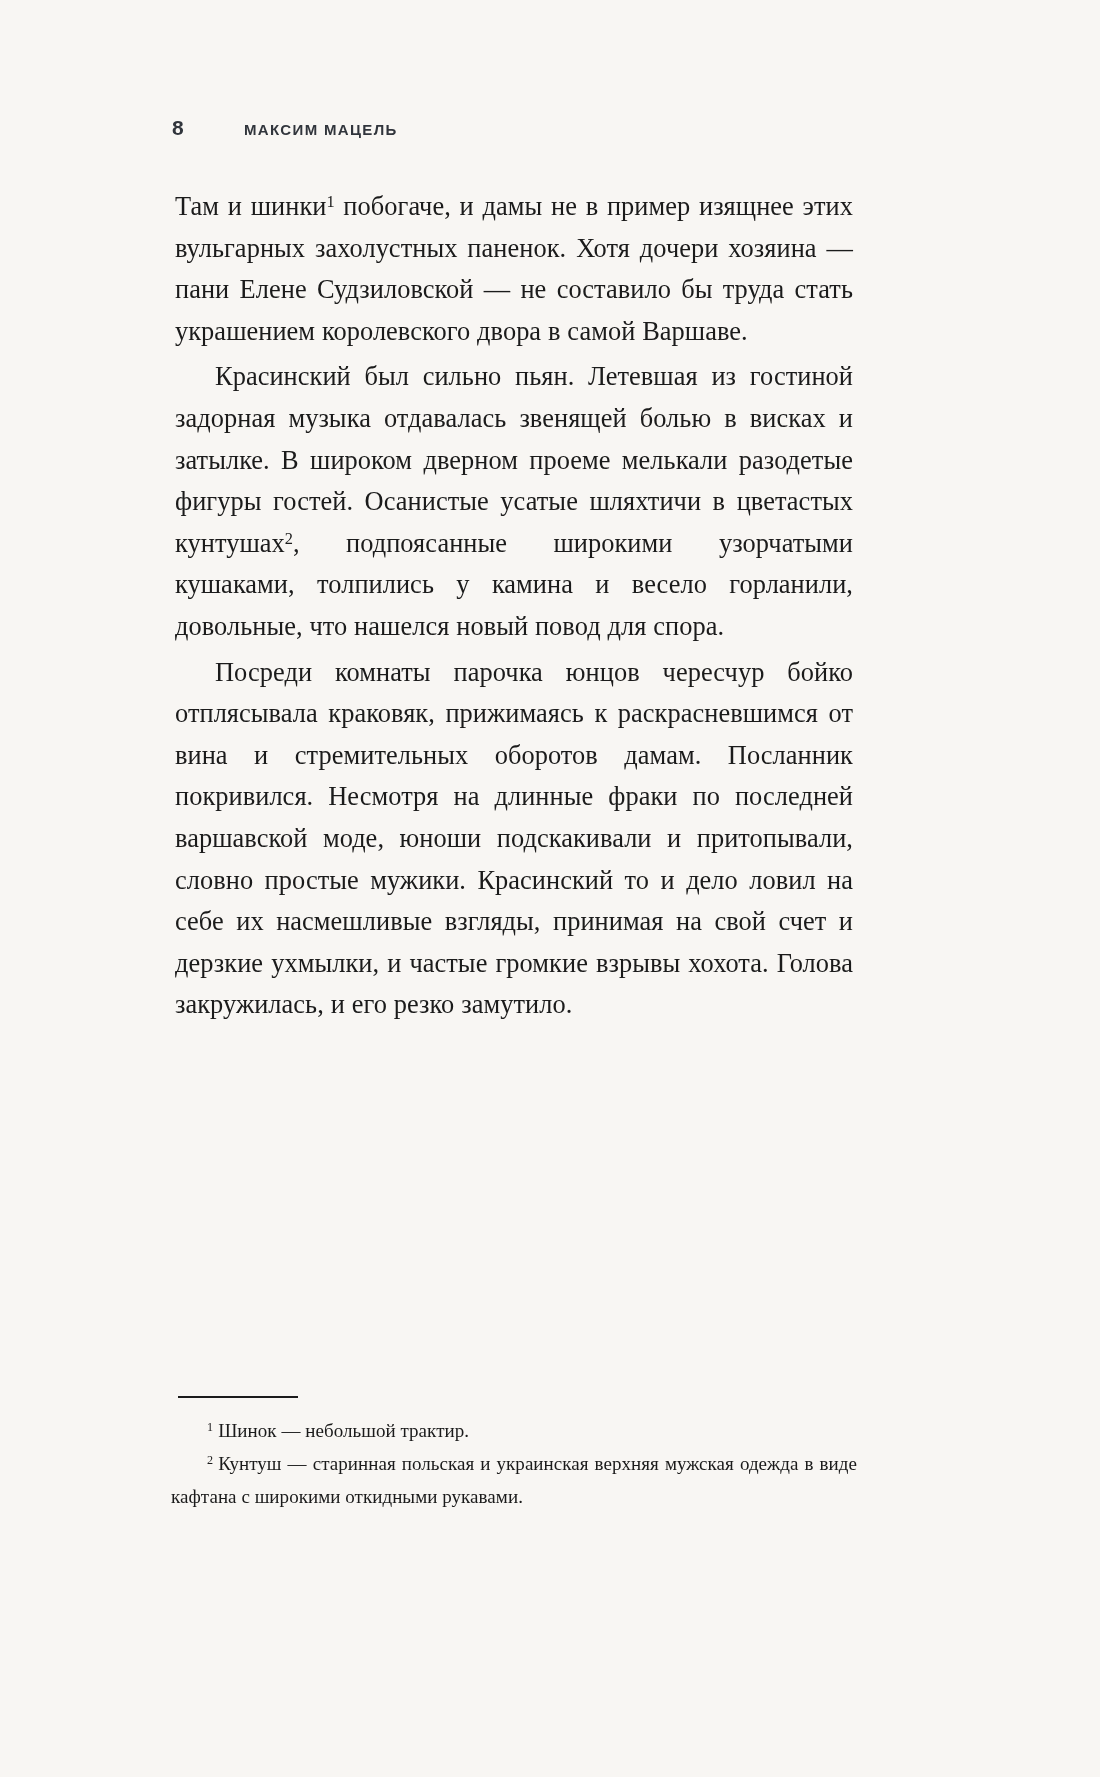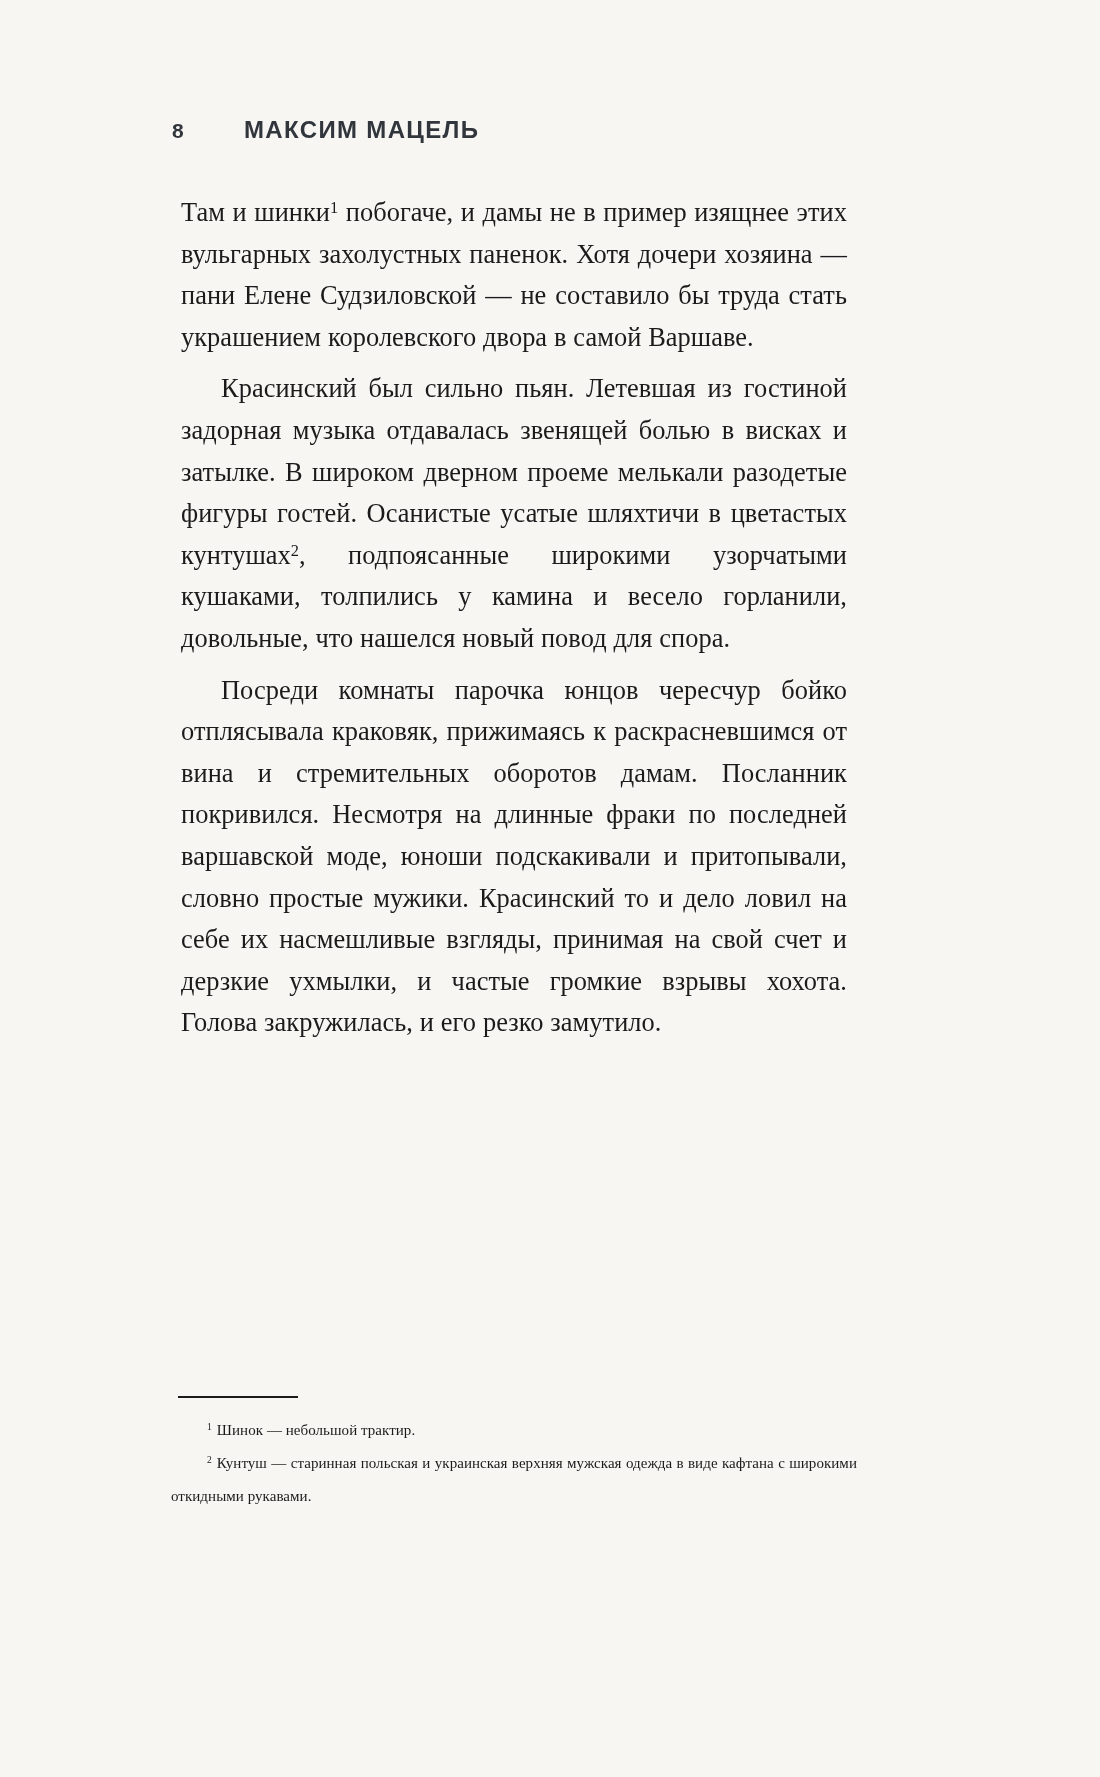--- a/index.html
+++ b/index.html
@@ -35,36 +35,36 @@
     color: #31353c;
   }
   .folio {
     font-size: 21px;
     font-weight: 600;
     letter-spacing: 0.2px;
     width: 72px;
     flex: 0 0 72px;
   }
   .author-name {
-    font-size: 24px;
+    font-size: 15px;
     font-weight: 600;
     letter-spacing: 1.35px;
     text-transform: uppercase;
     white-space: nowrap;
   }
 
   
   .textblock {
     position: absolute;
     top: 182px;
     left: 171px;
     width: 686px;
   }
   .para {
-    margin: 10px;
+    margin: 4px;
     font-size: 26.4px;
     line-height: 41.6px;
     text-align: justify;
     text-justify: inter-word;
     text-indent: 40px;
     letter-spacing: 0.05px;
     word-spacing: 0.2px;
     -webkit-hyphens: none;
     hyphens: none;
   }
@@ -86,21 +86,21 @@
     width: 686px;
   }
   .fn-rule {
     width: 120px;
     height: 2px;
     background: #1b1b1b;
     margin: 0 0 16px 7px;
   }
   .fn-item {
     margin: 0;
-    font-size: 15px;
+    font-size: 19px;
     line-height: 33.2px;
     text-align: justify;
     text-justify: inter-word;
     text-indent: 36px;
     letter-spacing: 0.05px;
   }
   .fn-item sup.fn-mark {
     font-size: 0.64em;
     vertical-align: 0.5em;
     line-height: 0;

